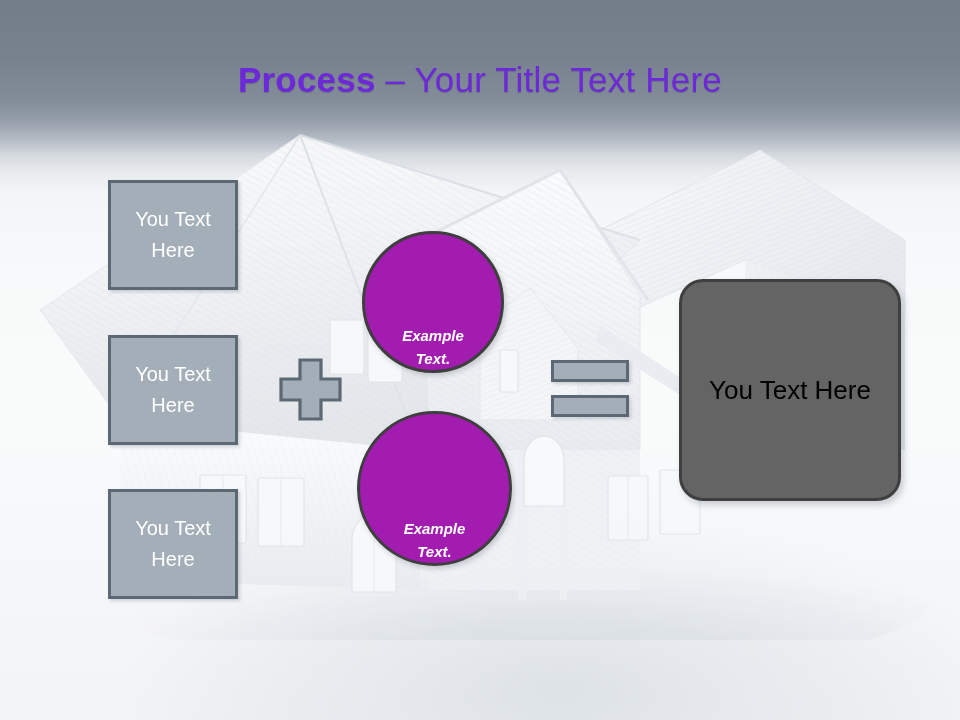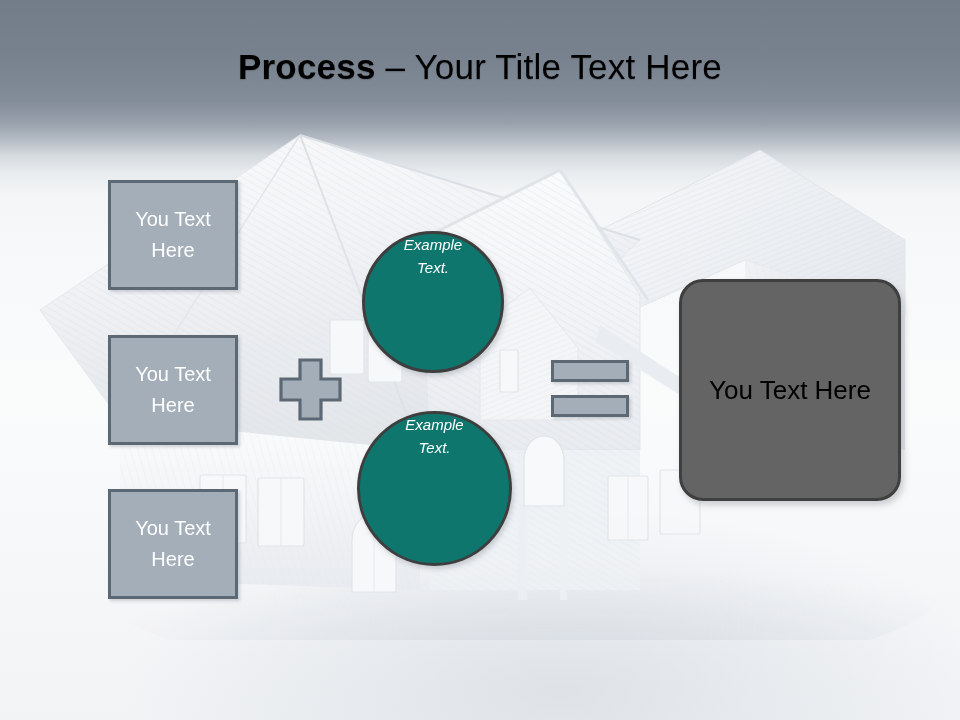--- a/index.html
+++ b/index.html
@@ -44,24 +44,24 @@
     top: 120px;
     width: 960px;
     height: 520px;
     opacity: 0.95;
   }
 
   
   .title {
     position: absolute;
     left: 0;
-    top: 48px;
+    top: 61px;
     width: 960px;
     text-align: center;
-    color: #000000;
+    color: #6d28d9;
     font-size: 35px;
     letter-spacing: 0.2px;
     line-height: 1.1;
     white-space: nowrap;
     text-shadow: 0 1px 1px rgba(60,68,78,0.35);
   }
   .title .strong { font-weight: bold; }
   .title .rest   { font-weight: normal; }
 
   
@@ -93,29 +93,29 @@
     top: 358px;
     width: 63px;
     height: 63px;
   }
 
   
   .circle {
     position: absolute;
     box-sizing: border-box;
     border-radius: 50%;
-    background: #0f766e;
+    background: #a21caf;
     border: 3px solid #3e3e3e;
     color: #ffffff;
-    font-weight: normal;
+    font-weight: bold;
     font-style: italic;
     font-size: 15px;
     line-height: 1.5;
     display: flex;
-    align-items: flex-start;
+    align-items: flex-end;
     justify-content: center;
     text-align: center;
     box-shadow: 2px 3px 5px rgba(120,128,138,0.35);
   }
   #circle-0 { left: 362px; top: 231px; width: 142px; height: 142px; }
   #circle-1 { left: 357px; top: 411px; width: 155px; height: 155px; }
 
   
   .op-equals {
     position: absolute;

